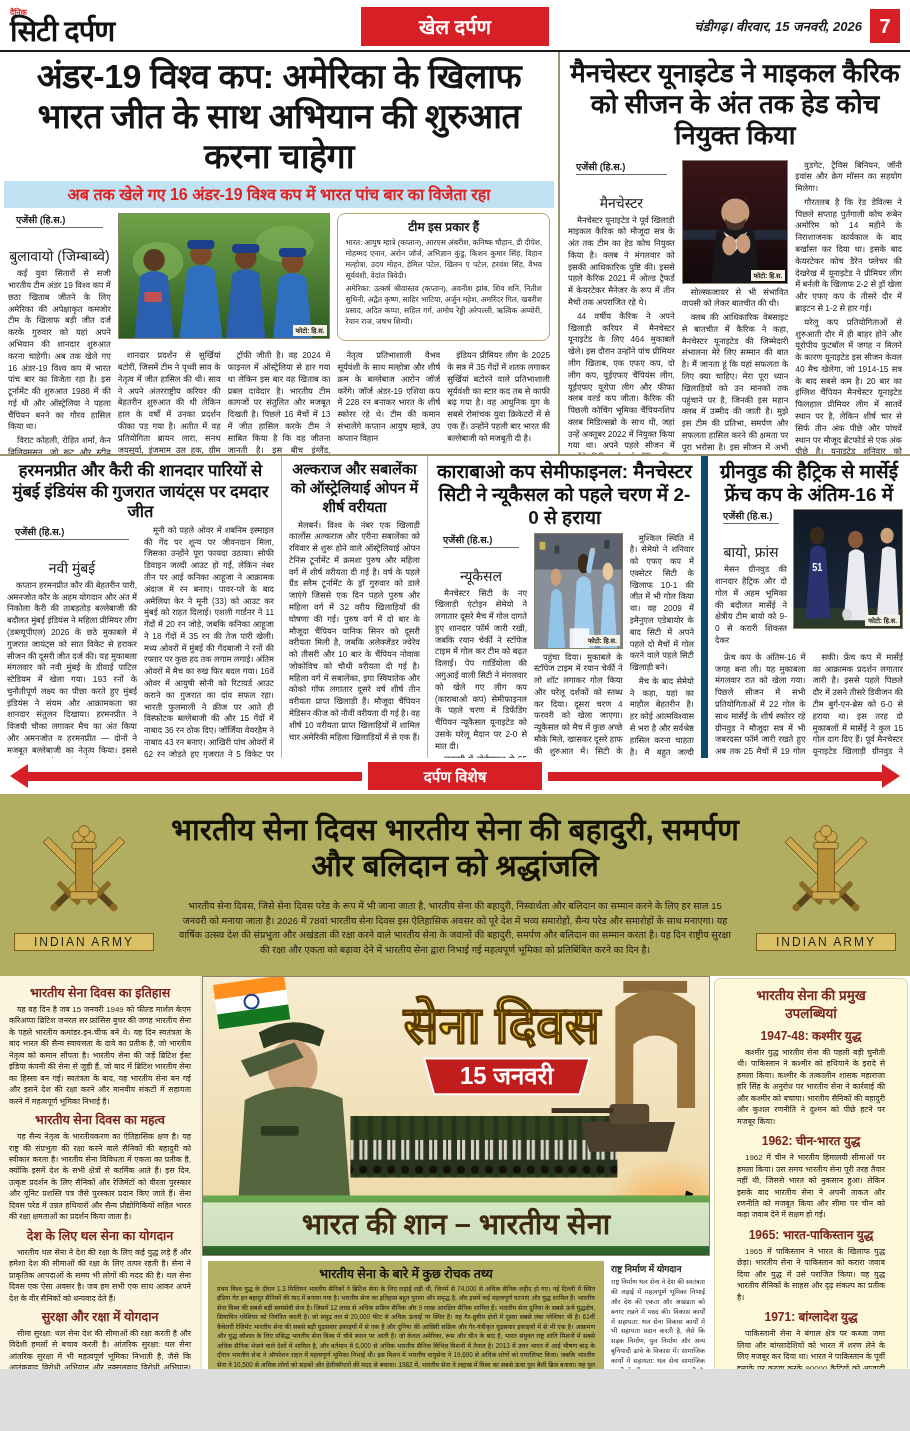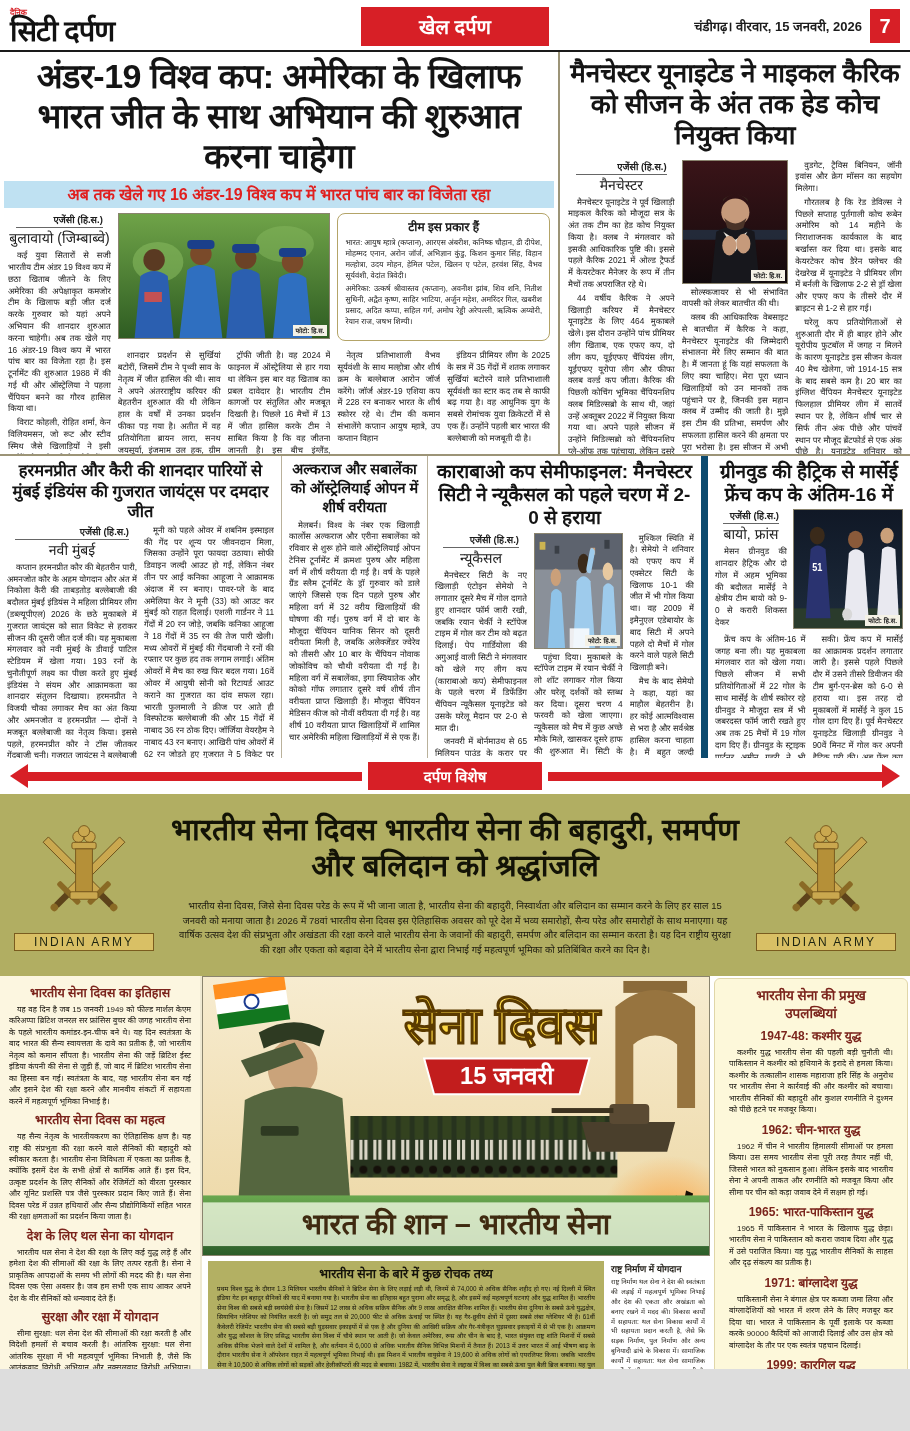--- a/index.html
+++ b/index.html
@@ -6,25 +6,25 @@
   body { background:#ddd; font-family:"Liberation Sans","DejaVu Sans",sans-serif; }
   .page { width:910px; height:1369px; margin:0 auto; background:#ffffff; overflow:hidden; position:relative; color:#1c1c1c; }
 
   
   .header { height:52px; display:flex; align-items:center; padding:4px 10px 2px; border-bottom:2px solid #1a1a1a; }
   .h-left { flex:1; }
   .brand-tag { color:#d71f26; font-size:8px; font-weight:700; }
   .brand { font-size:29px; font-weight:900; letter-spacing:-1px; color:#111; line-height:1; }
   .section-badge { background:#d71f26; color:#fff; font-size:20px; font-weight:800; padding:6px 58px; }
   .h-right { flex:1; display:flex; align-items:center; justify-content:flex-end; gap:8px; }
-  .edition { font-size:13px; font-weight:800; }
+  .edition { font-size:13px; font-weight:800;font-style:italic; }
   .page-badge { background:#d71f26; color:#fff; width:30px; height:34px; display:flex; align-items:center; justify-content:center; font-size:20px; font-weight:900; }
 
   
-  .agency { font-weight:800; font-size:9.5px; text-align:right; border-bottom:1px solid #666; padding-bottom:1px; margin:0 8px 0; }
+  .agency { font-weight:800; font-size:9.5px; text-align:left; border-bottom:1px solid #666; padding-bottom:1px; margin:0 8px 18px; }
   .dateline { font-size:14px; text-align:center; margin-bottom:3px; color:#222; }
   .btxt { font-size:8.3px; line-height:1.42; text-align:justify; text-indent:9px; color:#1b1b1b; margin-bottom:2px; }
   .photo { position:relative; overflow:hidden; border:1px solid #8a846e; background:#444; }
   .photo svg { display:block; width:100%; height:100%; }
   .photo-cap { position:absolute; right:2px; bottom:2px; background:#f5f2e6; color:#222; font-size:6.5px; font-weight:700; padding:1px 3px; }
 
   
   .top-row { display:flex; height:402px; overflow:hidden; }
   .lead { width:560px; border-right:2px solid #9c9477; padding-top:2px; }
   .lead-hl { font-size:34px; line-height:1.18; font-weight:900; text-align:center; color:#141414; padding:2px 6px; letter-spacing:-0.5px; }
@@ -89,21 +89,21 @@
   .b-sec-title { font-size:12.5px; font-weight:800; color:#7b241c; text-align:center; margin:4px 0 3px; }
   .b-sec-body { font-size:7.9px; line-height:1.45; text-align:justify; color:#24211a; text-indent:8px; }
   .poster { grid-column:2/4; position:relative; overflow:hidden; border:1px solid #8a846e; }
   .poster svg { display:block; width:100%; height:100%; }
   .facts { grid-column:2; background:#b3b063; margin:5px 4px 4px 6px; padding:4px 9px; overflow:hidden; }
   .facts-title { text-align:center; font-size:12.5px; font-weight:900; color:#15130a; margin-bottom:2px; }
   .facts-body { font-size:6.3px; line-height:1.5; text-align:justify; color:#15130a; }
   .nation { grid-column:3; padding:6px 5px 4px 3px; overflow:hidden; }
   .nation-title { font-size:9px; font-weight:800; color:#24211a; margin-bottom:2px; }
   .nation-body { font-size:6.6px; line-height:1.5; text-align:justify; color:#24211a; }
-  .b-right { grid-column:4; grid-row:1/3; background:#fdf8da; border:1px solid #e0d6a8; border-radius:6px; margin:2px 2px 4px 4px; padding:5px 14px; overflow:hidden; }
+  .b-right { grid-column:4; grid-row:1/3; background:#fdf8da; border:1px solid #e0d6a8; border-radius:6px; margin:2px 2px 4px 4px; padding:5px 22px; overflow:hidden; }
   .war-main-title { font-size:13.5px; font-weight:900; color:#7b241c; text-align:center; margin:2px 0 3px; }
   .war-title { font-size:12px; font-weight:800; color:#7b241c; text-align:center; margin:5px 0 3px; }
   .war-body { font-size:7.9px; line-height:1.45; text-align:justify; color:#24211a; text-indent:8px; }
 
   
   .print-bar { height:15px; background:#101010; margin-top:5px; display:flex; align-items:center; padding:0 12px; gap:5px; }
   .pm { width:7px; height:7px; border-radius:50%; flex:none; }
   .pm-c{background:#2bb3e8}.pm-m{background:#e8308a}.pm-y{background:#f5e418}.pm-w{background:#fff}.pm-g{background:#3aa33a}
   .pm-sq{width:11px;height:8px;background:#787878;border-radius:0;flex:none;}
   .pm-sp{flex:1;}

